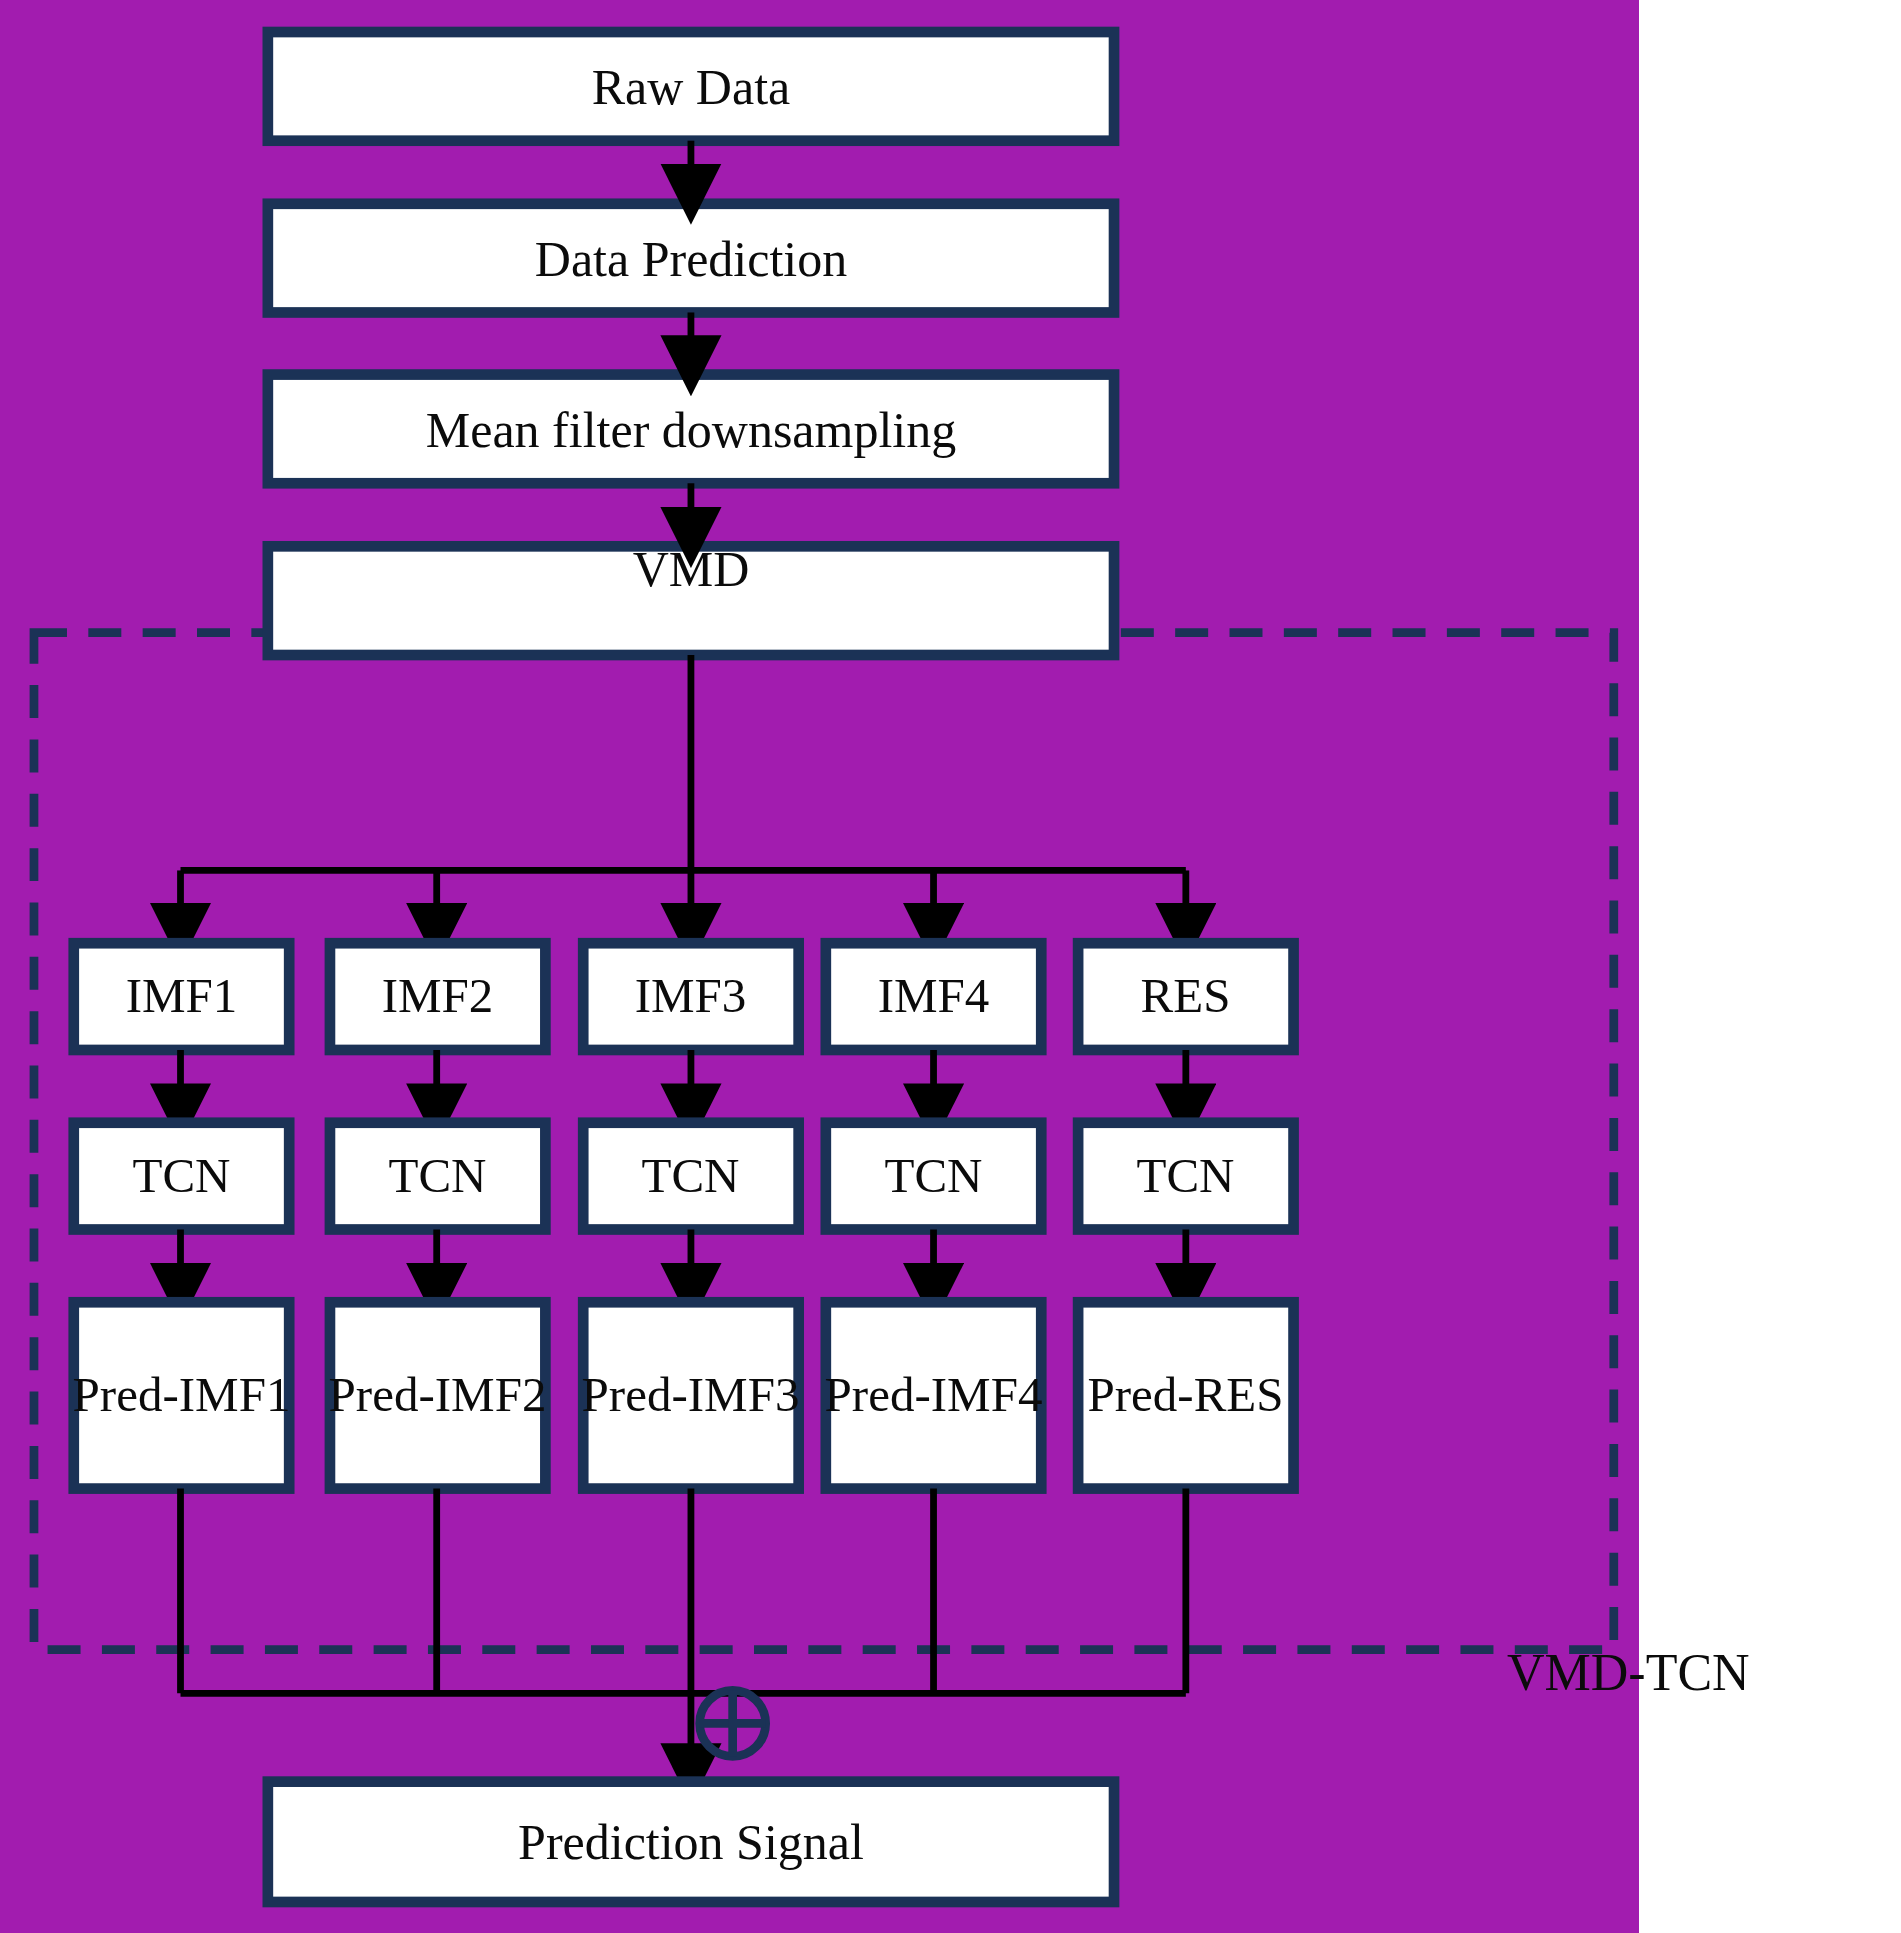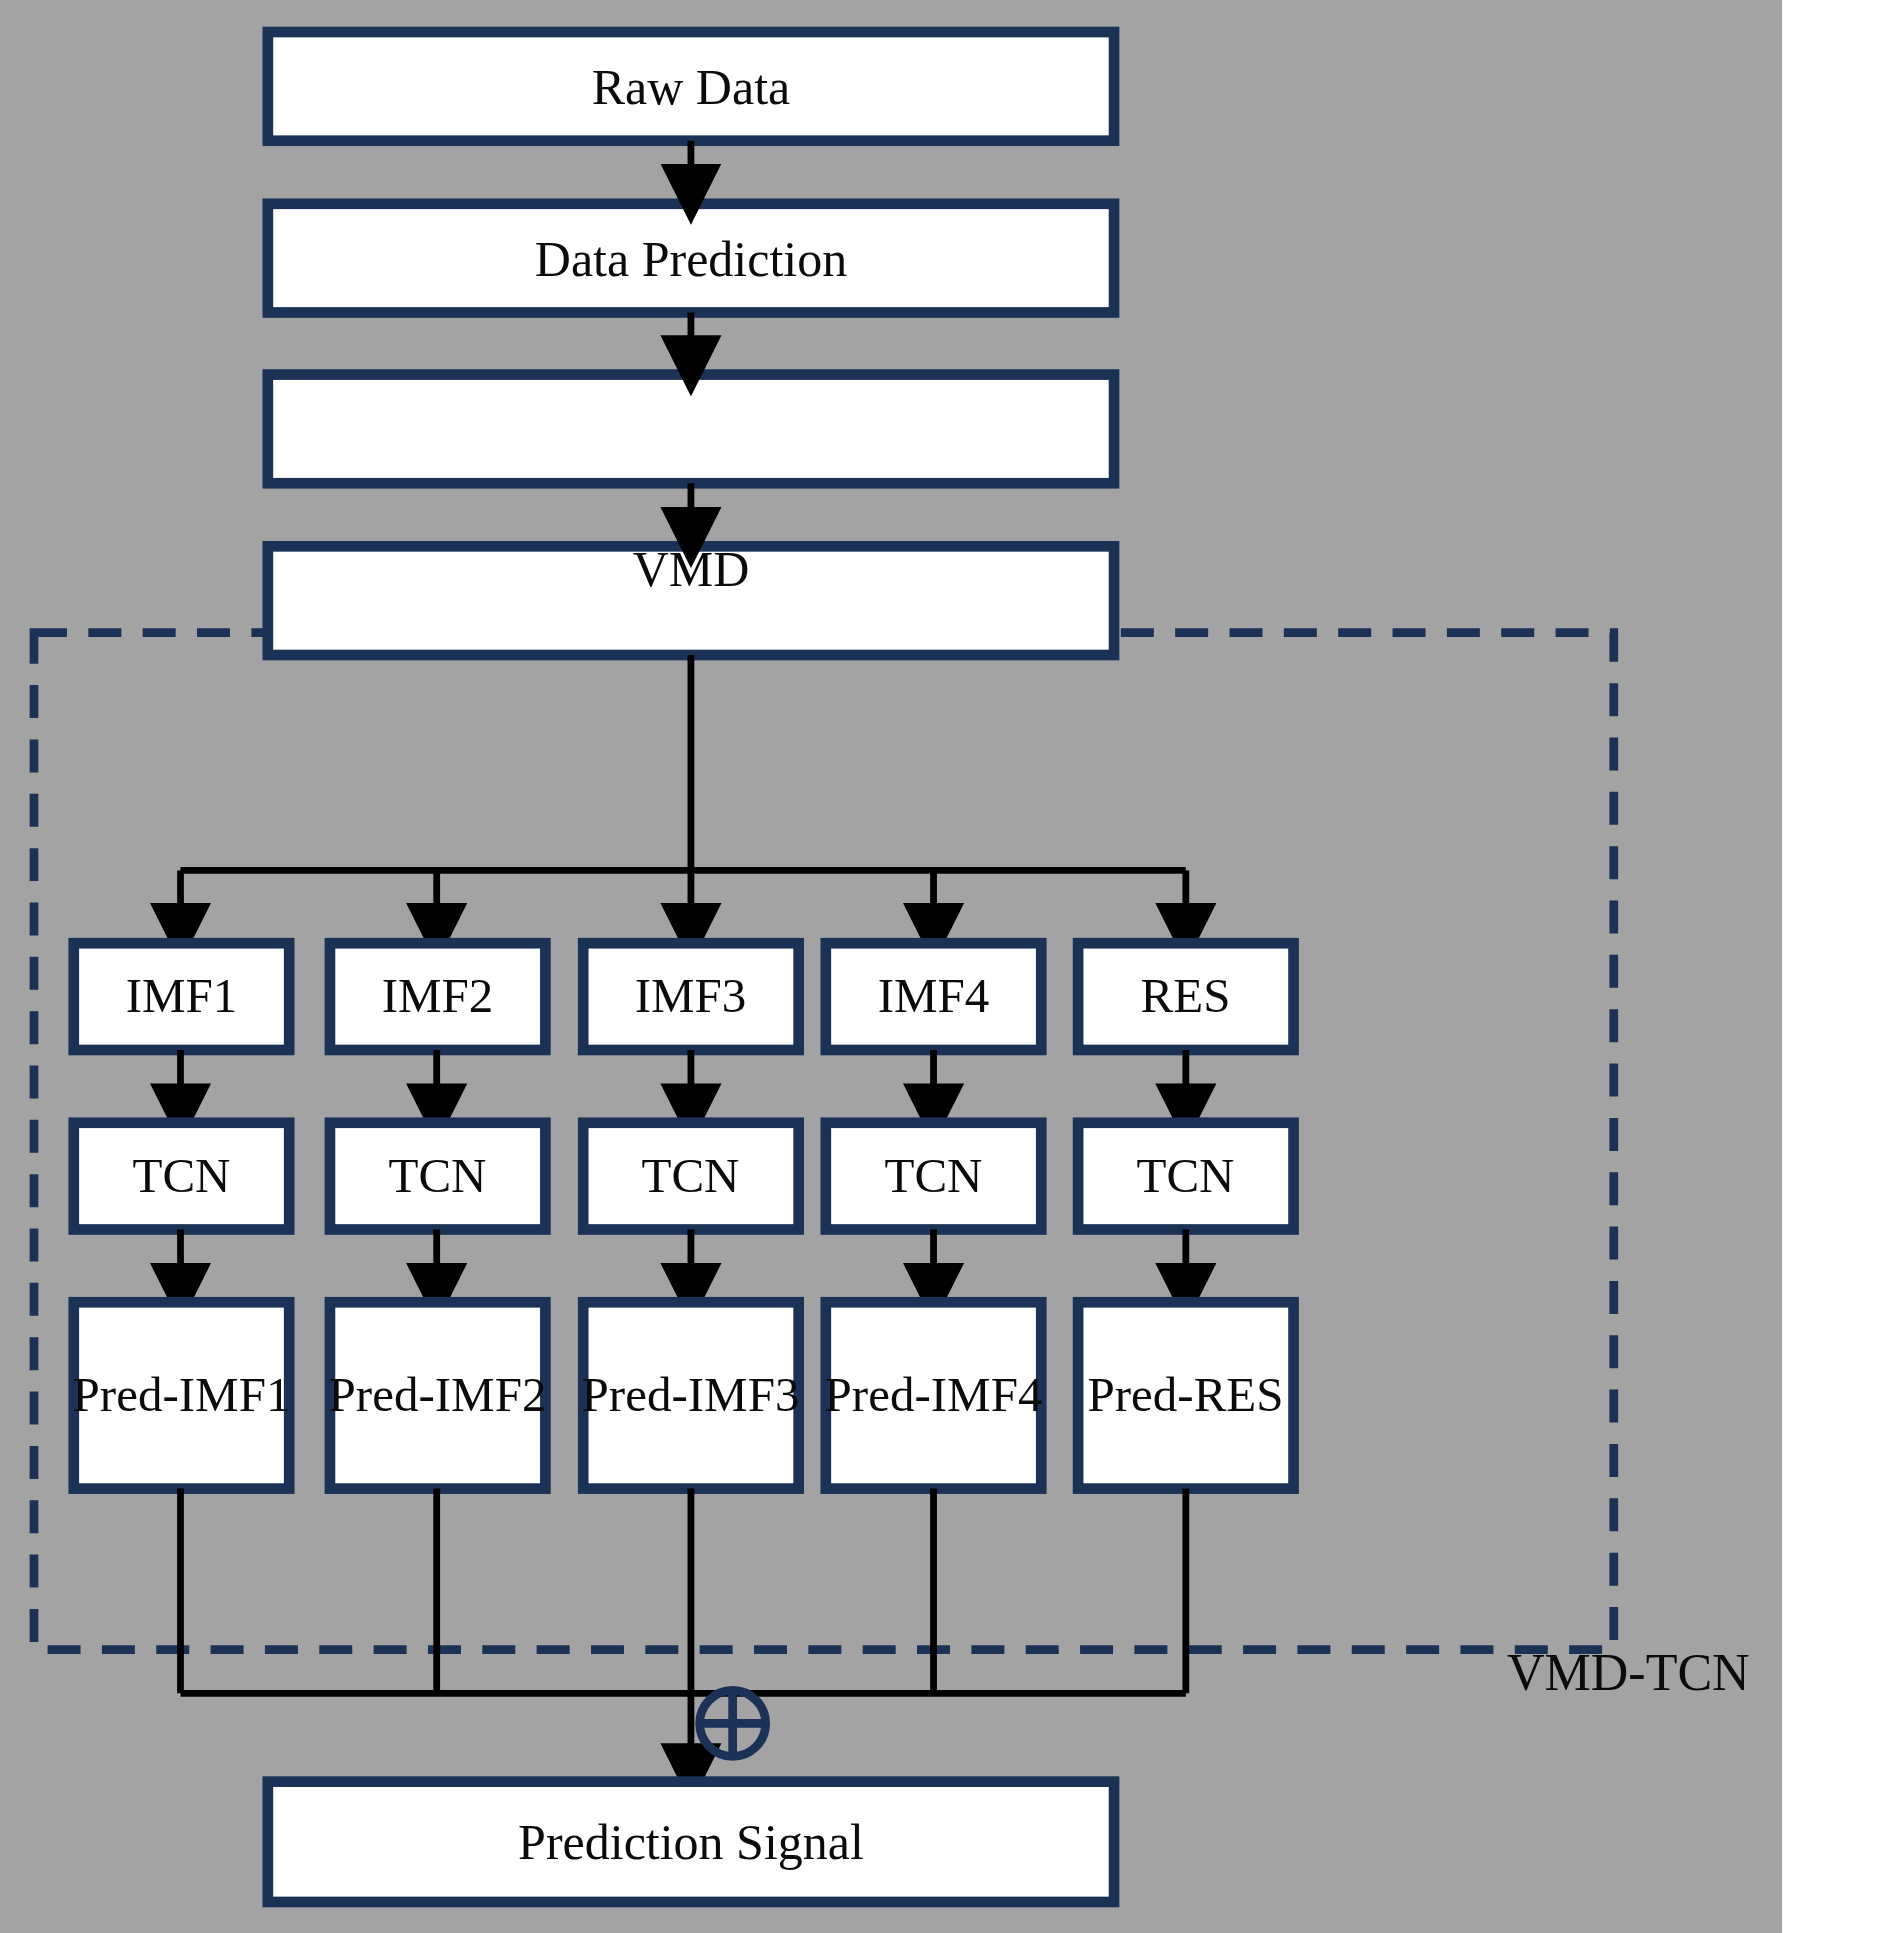--- a/index.html
+++ b/index.html
@@ -1,18 +1,18 @@
 <!DOCTYPE html>
 <html><head>
 <meta charset="utf-8">
 <style>
   html,body{margin:0;padding:0;background:#ffffff;}
   body{width:1902px;height:1934px;overflow:hidden;
        font-family:"Liberation Serif","DejaVu Serif",serif;}
-  #stage{position:relative;width:1782px;height:1934px;background:#a3a3a3;}
+  #stage{position:relative;width:1639px;height:1934px;background:#a21caf;}
   svg.layer{position:absolute;left:0;top:0;width:1902px;height:1934px;}
   .boxlabel{position:absolute;display:flex;align-items:center;justify-content:center;
             text-align:center;color:#0b0b0b;line-height:1.08;
             font-family:"Liberation Serif","DejaVu Serif",serif;}
   .lbl-wide{font-size:50px;}
   .lbl-small{font-size:49px;}
   .lbl-two{font-size:49px;flex-direction:row;}
   .sidelabel{position:absolute;font-size:52px;color:#0b0b0b;white-space:nowrap;
              font-family:"Liberation Serif","DejaVu Serif",serif;}
 </style>
@@ -90,20 +90,21 @@
       <circle cx="755" cy="1776" r="34" fill="none" stroke="#1b3256" stroke-width="9"></circle>
       <line x1="721" y1="1776" x2="789" y2="1776" stroke="#1b3256" stroke-width="9"></line>
       <line x1="755" y1="1742" x2="755" y2="1810" stroke="#1b3256" stroke-width="9"></line>
     </g>
 
     <rect x="276" y="1836" width="872" height="124" fill="#ffffff" stroke="#1b3256" stroke-width="11"></rect>
   </svg>
 
   <div class="boxlabel lbl-wide" style="left:268px;top:32px;width:846px;height:109px;">Raw Data</div>
   <div class="boxlabel lbl-wide" style="left:268px;top:204px;width:846px;height:109px;">Data Prediction</div>
+  <div class="boxlabel lbl-wide" style="left:268px;top:375px;width:846px;height:109px;">Mean filter downsampling</div>
   <div class="boxlabel lbl-wide" style="left:268px;top:514px;width:846px;height:109px;">VMD</div>
 
   <div class="boxlabel lbl-small" style="left:74px;top:943px;width:215px;height:107px;">IMF1</div>
   <div class="boxlabel lbl-small" style="left:330px;top:943px;width:215px;height:107px;">IMF2</div>
   <div class="boxlabel lbl-small" style="left:583px;top:943px;width:215px;height:107px;">IMF3</div>
   <div class="boxlabel lbl-small" style="left:826px;top:943px;width:215px;height:107px;">IMF4</div>
   <div class="boxlabel lbl-small" style="left:1078px;top:943px;width:215px;height:107px;">RES</div>
 
   <div class="boxlabel lbl-small" style="left:74px;top:1123px;width:215px;height:107px;">TCN</div>
   <div class="boxlabel lbl-small" style="left:330px;top:1123px;width:215px;height:107px;">TCN</div>

